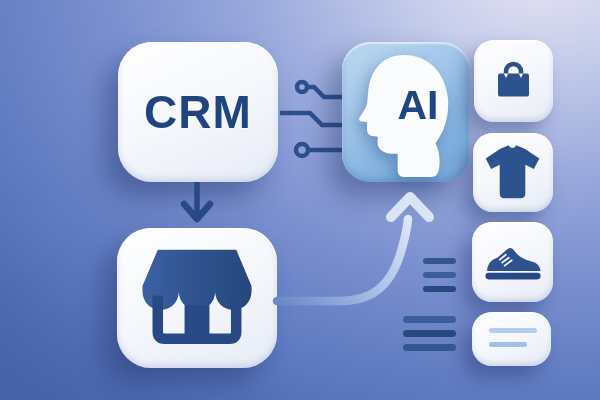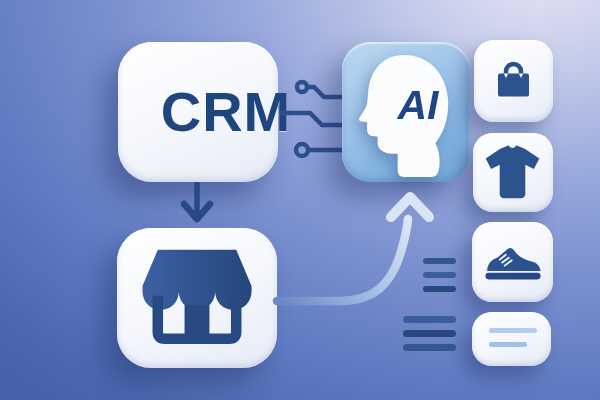--- a/index.html
+++ b/index.html
@@ -16,37 +16,36 @@
                inset 0 2px 2px rgba(255,255,255,.95),
                inset 0 -3px 6px rgba(128,148,198,.30);
   }
   .card.big{border-radius:34px;}
   .card.small{border-radius:20px;box-shadow:-9px 11px 18px rgba(28,48,102,.38),
                inset 0 2px 2px rgba(255,255,255,.95),
                inset 0 -3px 5px rgba(128,148,198,.28);}
   .crm-card{left:118px;top:42px;width:160px;height:140px;}
   .crm-label{
     display:block;width:100%;height:140px;line-height:140px;text-align:center;
-    font-size:56px;font-weight:800;letter-spacing:1px;color:#1f457f;
+    font-size:46px;font-weight:800;letter-spacing:1px;color:#1f457f;
     text-shadow:0 1px 0 rgba(255,255,255,.6);
-    padding-left:28px;
   }
   .store-card{left:117px;top:228px;width:160px;height:140px;}
   .store-icon{position:absolute;left:17px;top:16px;}
   .ai-card{
     left:342px;top:42px;width:128px;height:140px;border-radius:28px;
     background:linear-gradient(150deg,#bcd8f0 0%,#9cc3e9 45%,#7fb0de 75%,#74a6d9 100%);
     box-shadow:-13px 15px 26px rgba(28,48,102,.42),
                inset 0 2px 2px rgba(255,255,255,.65),
                inset 0 -3px 6px rgba(70,110,170,.35);
   }
   .head-icon{position:absolute;left:13px;top:11px;filter:drop-shadow(-4px 6px 7px rgba(35,65,125,.35));}
   .ai-label{
     position:absolute;left:44px;top:40px;width:64px;text-align:center;
-    font-size:41px;font-weight:800;color:#1f4584;font-style:italic;
+    font-size:41px;font-weight:800;color:#1f4584;
   }
   .bag-card{left:474px;top:40px;width:79px;height:82px;}
   .shirt-card{left:473px;top:133px;width:80px;height:79px;}
   .shoe-card{left:472px;top:222px;width:81px;height:80px;}
   .lines-card{left:472px;top:312px;width:79px;height:54px;border-radius:16px;}
   .icon-center{position:absolute;}
   .connector{position:absolute;}
   .dash-group{position:absolute;display:flex;flex-direction:column;}
   .dash{border-radius:4px;}
   .dg1{left:423px;top:258px;gap:8px;}

